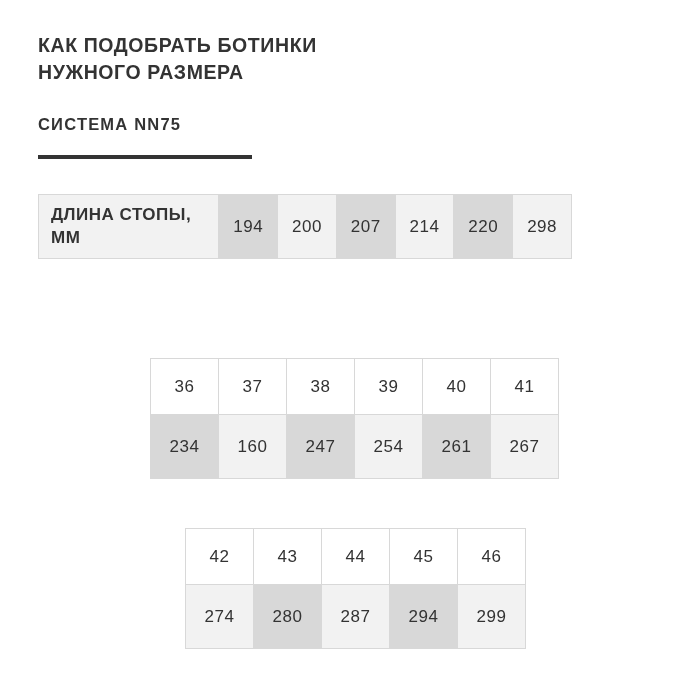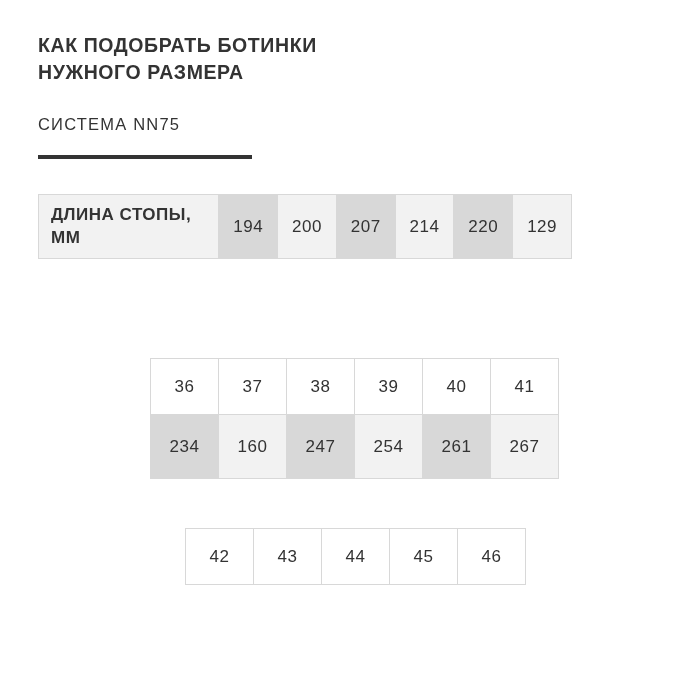--- a/index.html
+++ b/index.html
@@ -33,21 +33,21 @@
     color: #333333;
     line-height: 1.38;
     text-transform: uppercase;
     margin: 0;
     white-space: pre-line;
   }
   .subtitle {
     margin: 0;
     padding-top: 29px;
     font-size: 16.5px;
-    font-weight: normal;
+    font-weight: bold;
     letter-spacing: 1.2px;
     color: #333333;
     text-transform: uppercase;
   }
   .rule {
     position: absolute;
     left: 38px;
     top: 155px;
     width: 214px;
     height: 4px;
@@ -123,21 +123,21 @@
         <col class="c-v">
     </colgroup>
     <tbody>
       <tr class="row-len">
         <td class="label-cell lbl-len">ДЛИНА СТОПЫ, ММ</td>
         <td class="shade-dark">194</td>
         <td class="shade-light">200</td>
         <td class="shade-dark">207</td>
         <td class="shade-light">214</td>
         <td class="shade-dark">220</td>
-        <td class="shade-light">129</td>
+        <td class="shade-light">298</td>
       </tr>
     </tbody>
   </table>
 
   <table class="tbl" id="table2">
     <colgroup>
       <col class="c-v">
         <col class="c-v">
         <col class="c-v">
         <col class="c-v">
@@ -173,16 +173,23 @@
         <col class="c-v">
     </colgroup>
     <tbody>
       <tr class="row-size">
         <td>42</td>
         <td>43</td>
         <td>44</td>
         <td>45</td>
         <td>46</td>
       </tr>
+      <tr class="row-len">
+        <td class="shade-light">274</td>
+        <td class="shade-dark">280</td>
+        <td class="shade-light">287</td>
+        <td class="shade-dark">294</td>
+        <td class="shade-light">299</td>
+      </tr>
     </tbody>
   </table>
 
 </div>
 
 </body></html>

